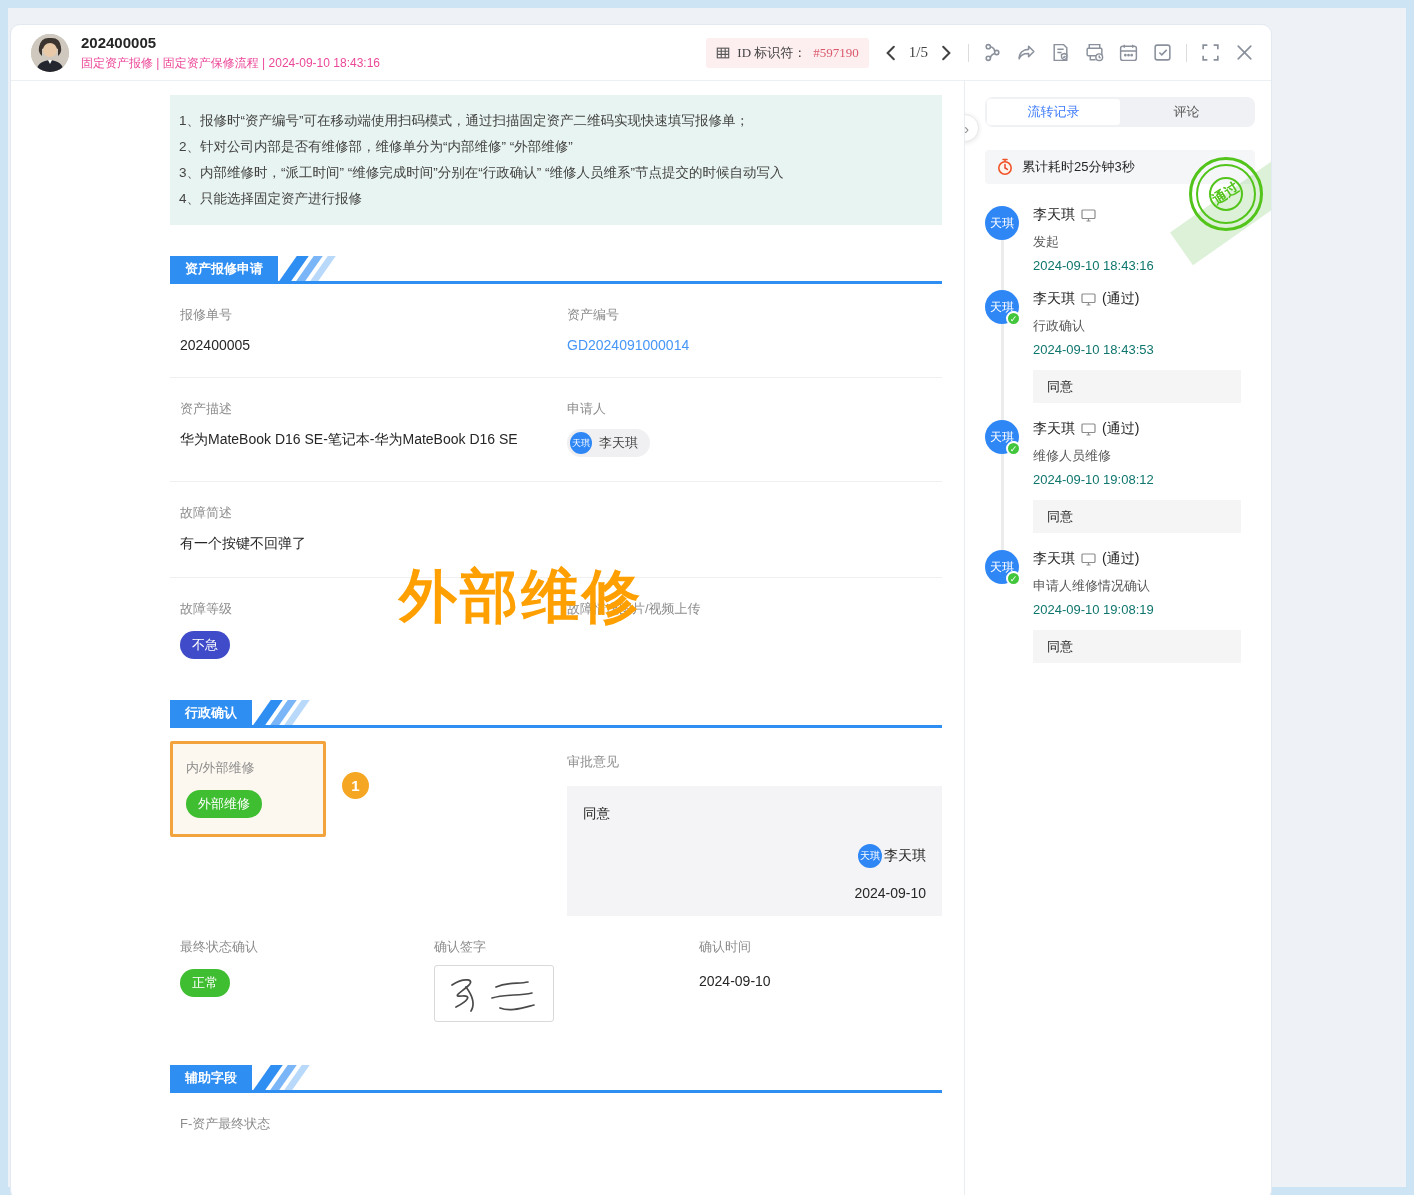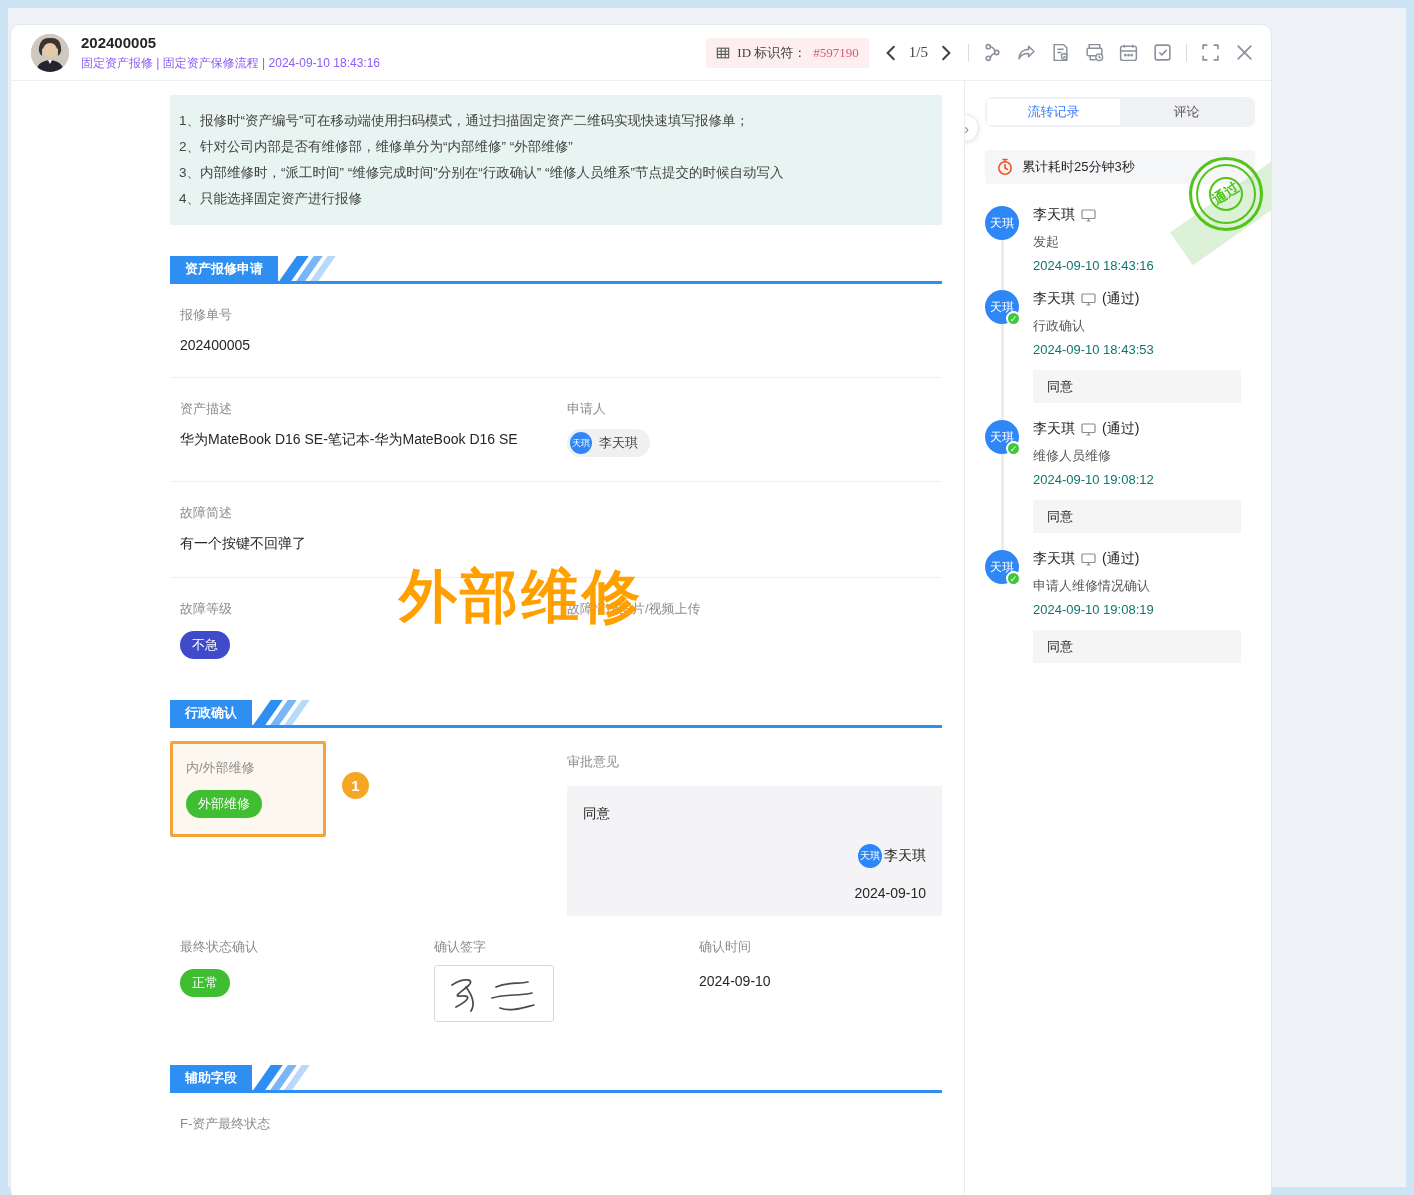--- a/index.html
+++ b/index.html
@@ -8,21 +8,21 @@
   .page { position:absolute; inset:8px; background:#eef1f6; }
   .card { position:absolute; left:2px; top:16px; width:1262px; height:1176px; background:#fff;
           border:1px solid #e3e9f0; border-radius:10px; overflow:hidden; display:flex; flex-direction:column; }
 
   
   .app-header { height:56px; flex:none; display:flex; align-items:center; justify-content:space-between;
                 padding:0 16px 0 20px; border-bottom:1px solid #edf0f2; }
   .hl { display:flex; align-items:center; gap:12px; }
   .avatar-photo { width:38px; height:38px; border-radius:50%; overflow:hidden; background:#cfc8bf; flex:none; }
   .htitles .t1 { font-size:15px; font-weight:bold; color:#262626; }
-  .htitles .t2 { font-size:12px; color:#8b5cf6; margin-top:4px; }
+  .htitles .t2 { font-size:12px; color:#ec4899; margin-top:4px; }
   .hr { display:flex; align-items:center; gap:13px;font-family:Liberation Serif, serif; }
   .id-badge { background:#fdeef0; border-radius:3px; padding:6px 10px; display:flex; align-items:center; gap:7px;
               font-size:13px; color:#434343; white-space:nowrap; }
   .id-value { color:#d9596a; }
   .pager { display:flex; align-items:center; gap:9px; font-size:15px; color:#434343; }
   .pbtn { width:18px; height:18px; color:#434343; cursor:pointer; display:flex; align-items:center; }
   .hdivider { width:1px; height:18px; background:#dcdcdc; }
   .hicon { width:21px; height:21px; color:#8b919c; cursor:pointer; }
   .hicon svg, .pbtn svg { width:100%; height:100%; }
 
@@ -247,20 +247,24 @@
               <span class="stripe s2"></span>
               <span class="stripe s3"></span>
             </span>
       </div>
 
       <div class="frow">
         <div>
           <div class="flabel">报修单号</div>
           <div class="fvalue">202400005</div>
         </div>
+        <div>
+          <div class="flabel">资产编号</div>
+          <div class="fvalue link">GD2024091000014</div>
+        </div>
       </div>
 
       <div class="frow">
         <div>
           <div class="flabel">资产描述</div>
           <div class="fvalue">华为MateBook D16 SE-笔记本-华为MateBook D16 SE</div>
         </div>
         <div>
           <div class="flabel">申请人</div>
           <div class="pill-user">

